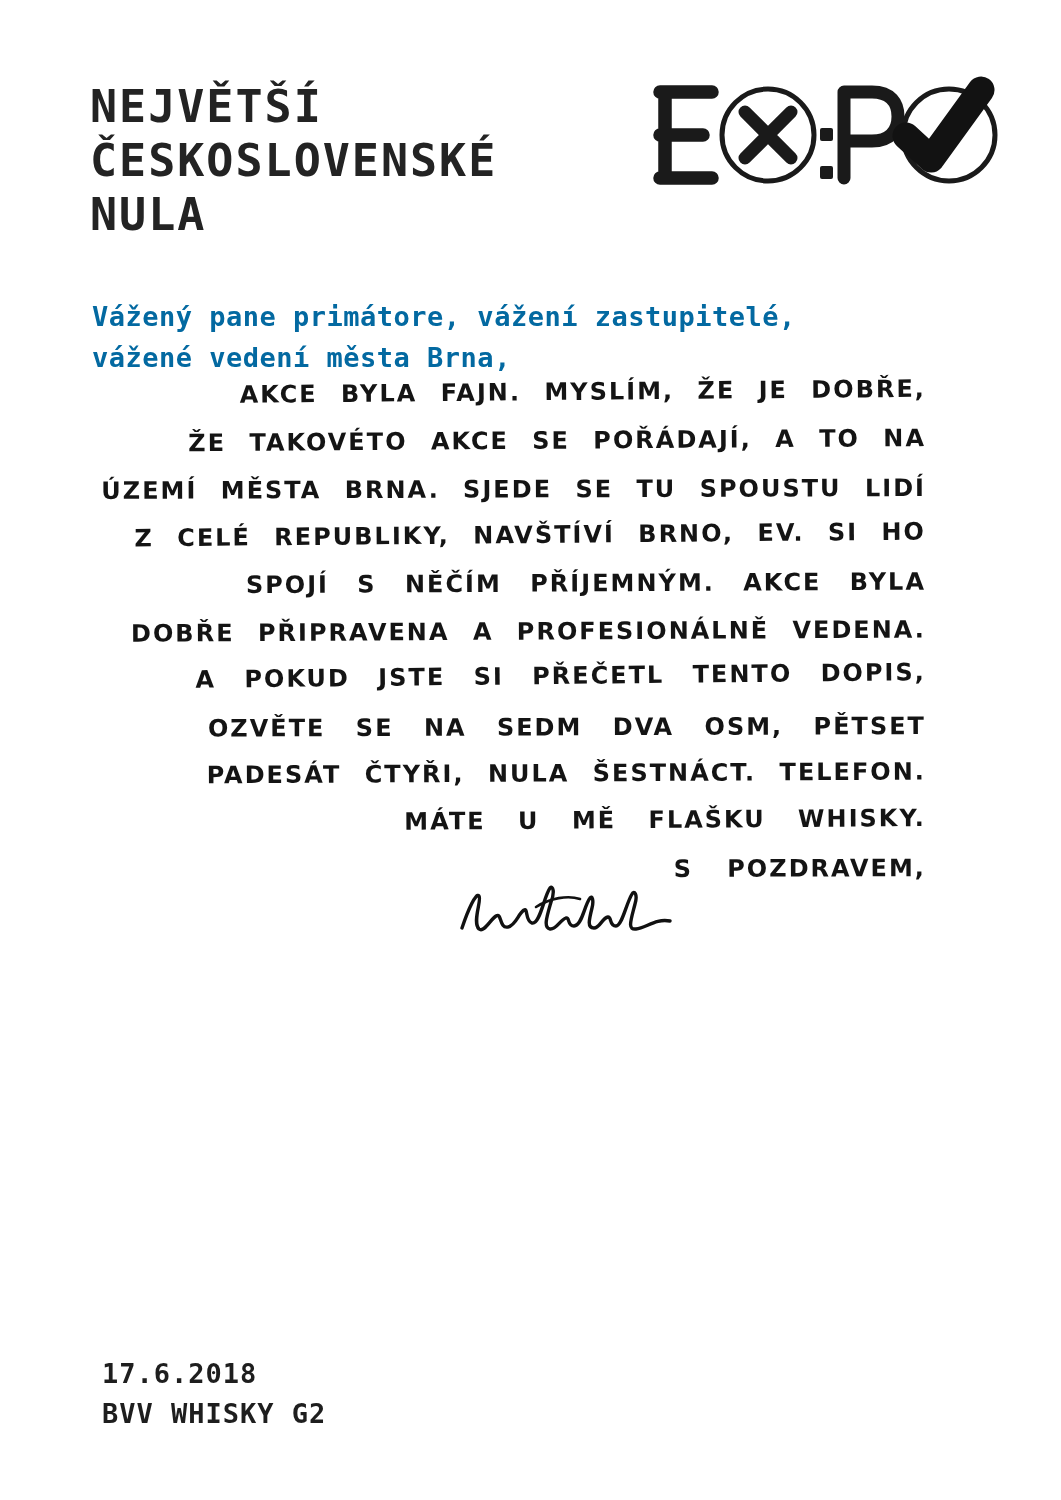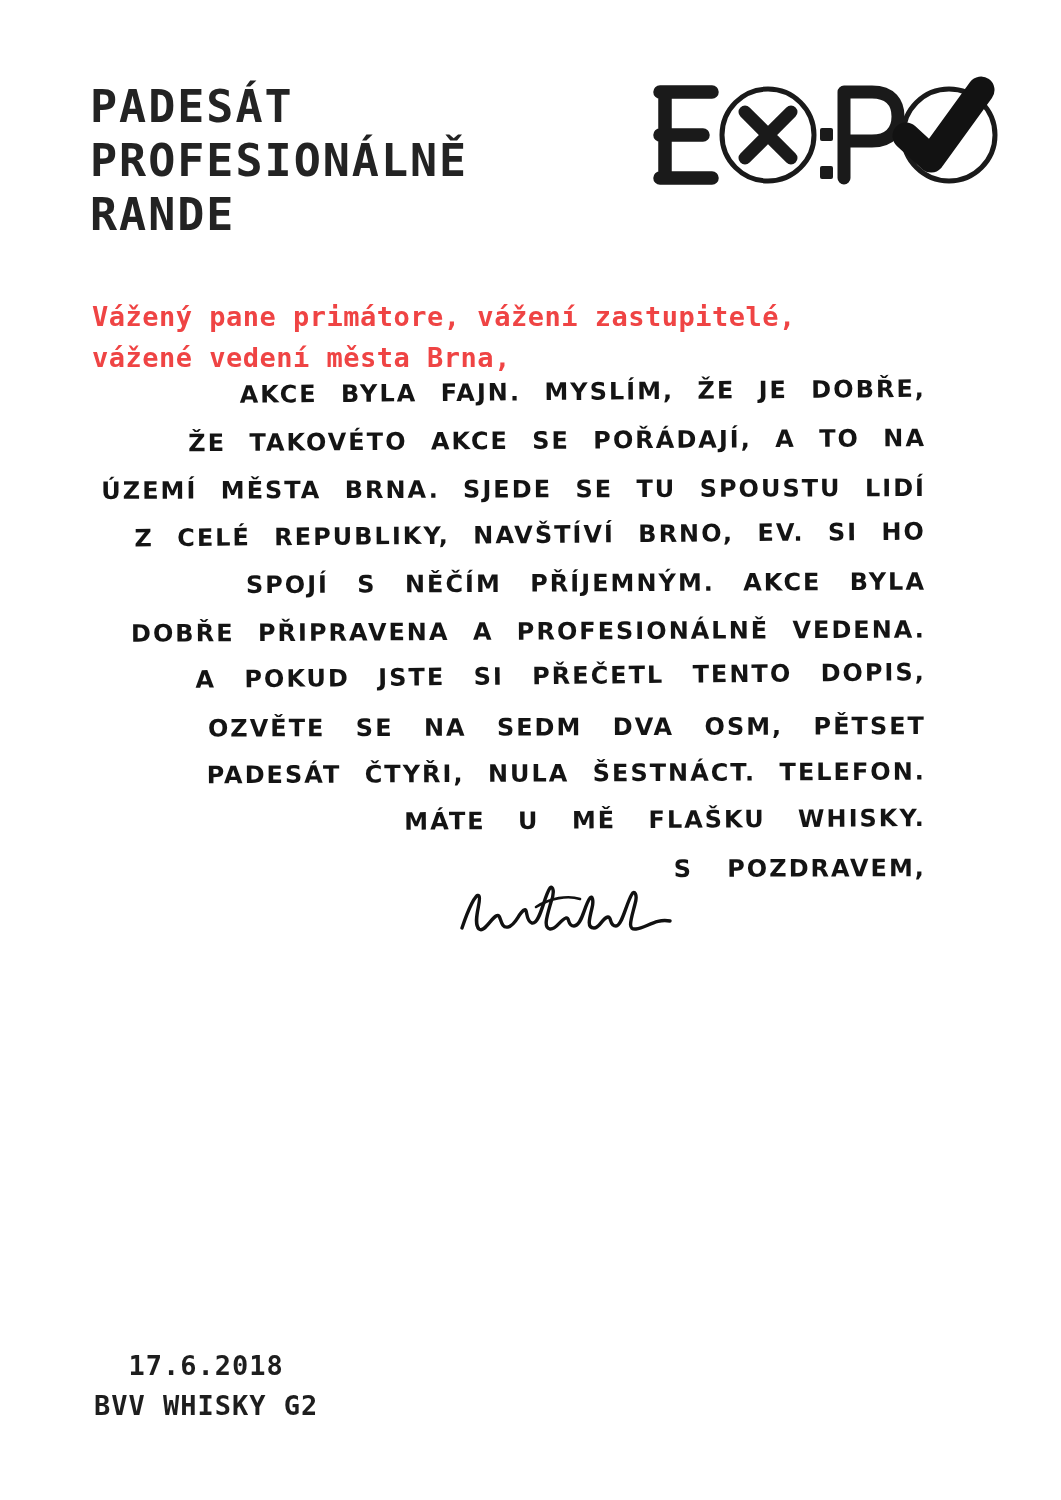--- a/index.html
+++ b/index.html
@@ -46,21 +46,21 @@
   .salutation {
     position: absolute;
     left: 92px;
     top: 296px;
     margin: 0;
     font-family: "DejaVu Sans Mono", monospace;
     font-weight: bold;
     font-size: 27px;
     line-height: 41px;
     letter-spacing: 0.5px;
-    color: #ef4444;
+    color: #0369a1;
   }
   .salutation .sal-line { display: block; white-space: nowrap; }
 
   
   .handwriting {
     position: absolute;
     left: 66px;
     top: 382px;
     width: 860px;
     text-align: right;
@@ -96,40 +96,39 @@
     top: 876px;
     width: 230px;
     height: 75px;
   }
 
   
   .letter-footer {
     position: absolute;
     left: 90px;
     top: 1342px;
-    margin: 4px;
+    margin: 12px;
     font-family: "DejaVu Sans Mono", monospace;
     font-weight: bold;
     font-size: 27px;
     line-height: 40px;
     letter-spacing: 1px;
     color: #1e1e1e;
-    text-align: center;
   }
   .letter-footer .footer-line { display: block; white-space: nowrap; }
 </style>
 </head>
 <body>
 
 <div class="page">
 
   <h1 class="masthead-title">
-    <span class="title-line">PADESÁT</span>
-    <span class="title-line">PROFESIONÁLNĚ</span>
-    <span class="title-line">RANDE</span>
+    <span class="title-line">NEJVĚTŠÍ</span>
+    <span class="title-line">ČESKOSLOVENSKÉ</span>
+    <span class="title-line">NULA</span>
   </h1>
 
   <div class="logo" role="img" aria-label="EX:PO">
     <svg width="352" height="126" viewBox="0 0 352 126" xmlns="http://www.w3.org/2000/svg">
 
       <g stroke="#1a1a1a" stroke-width="13.5" stroke-linecap="round" stroke-linejoin="round" fill="none">
         <path d="M17,20 L17,106 M12,20 L64,20 M12,63 L55,63 M12,106 L64,106"></path>
       </g>
 
       <g>

